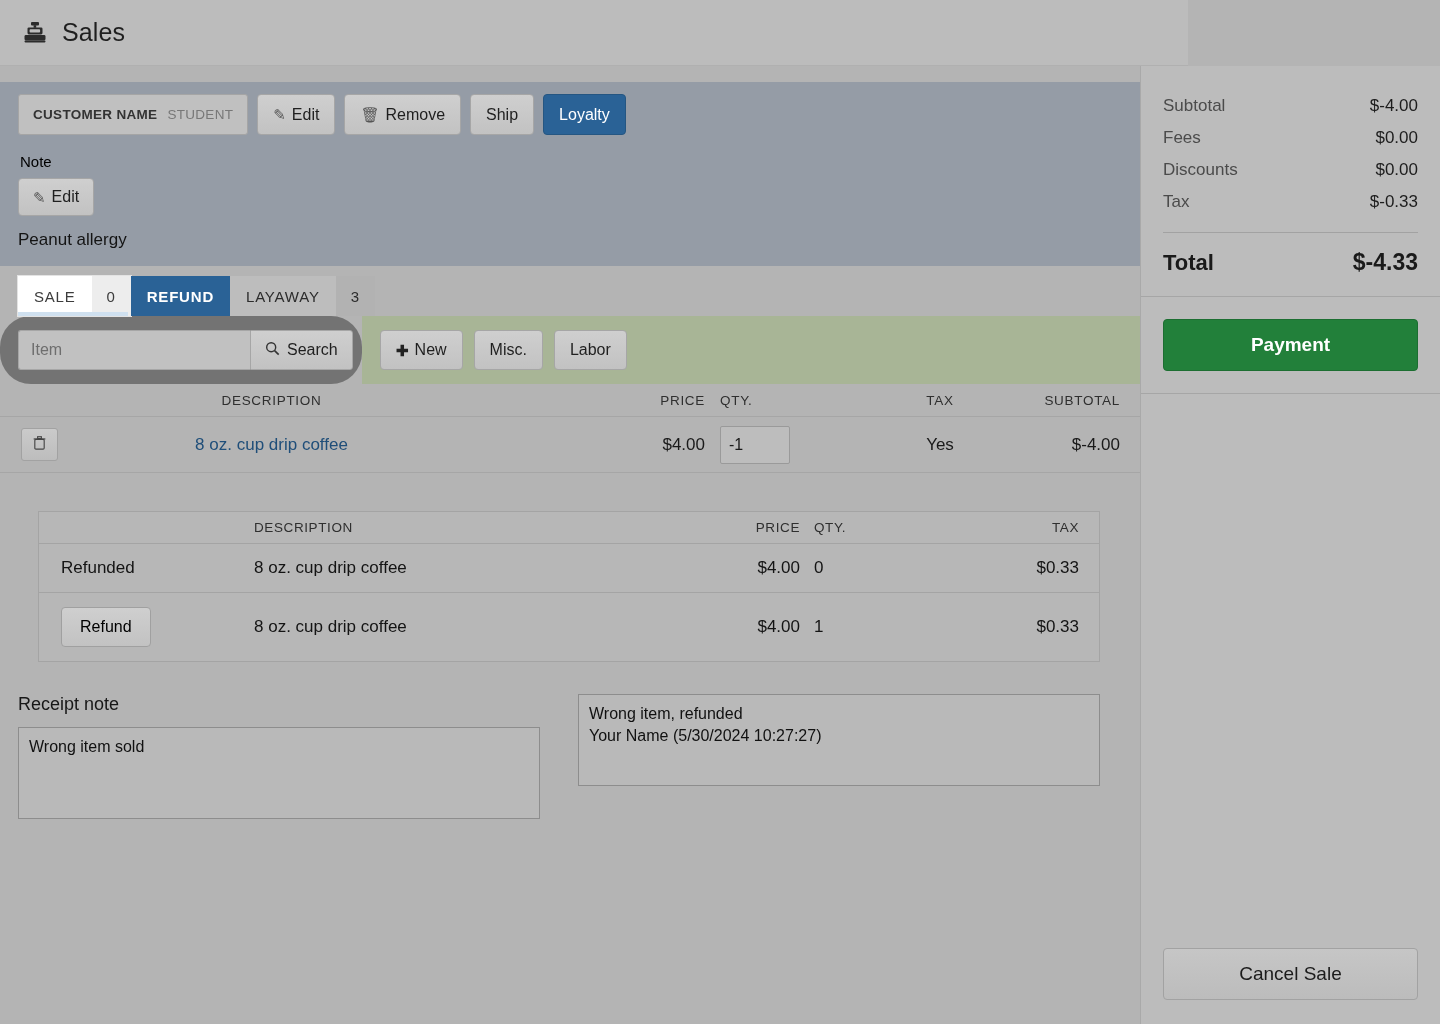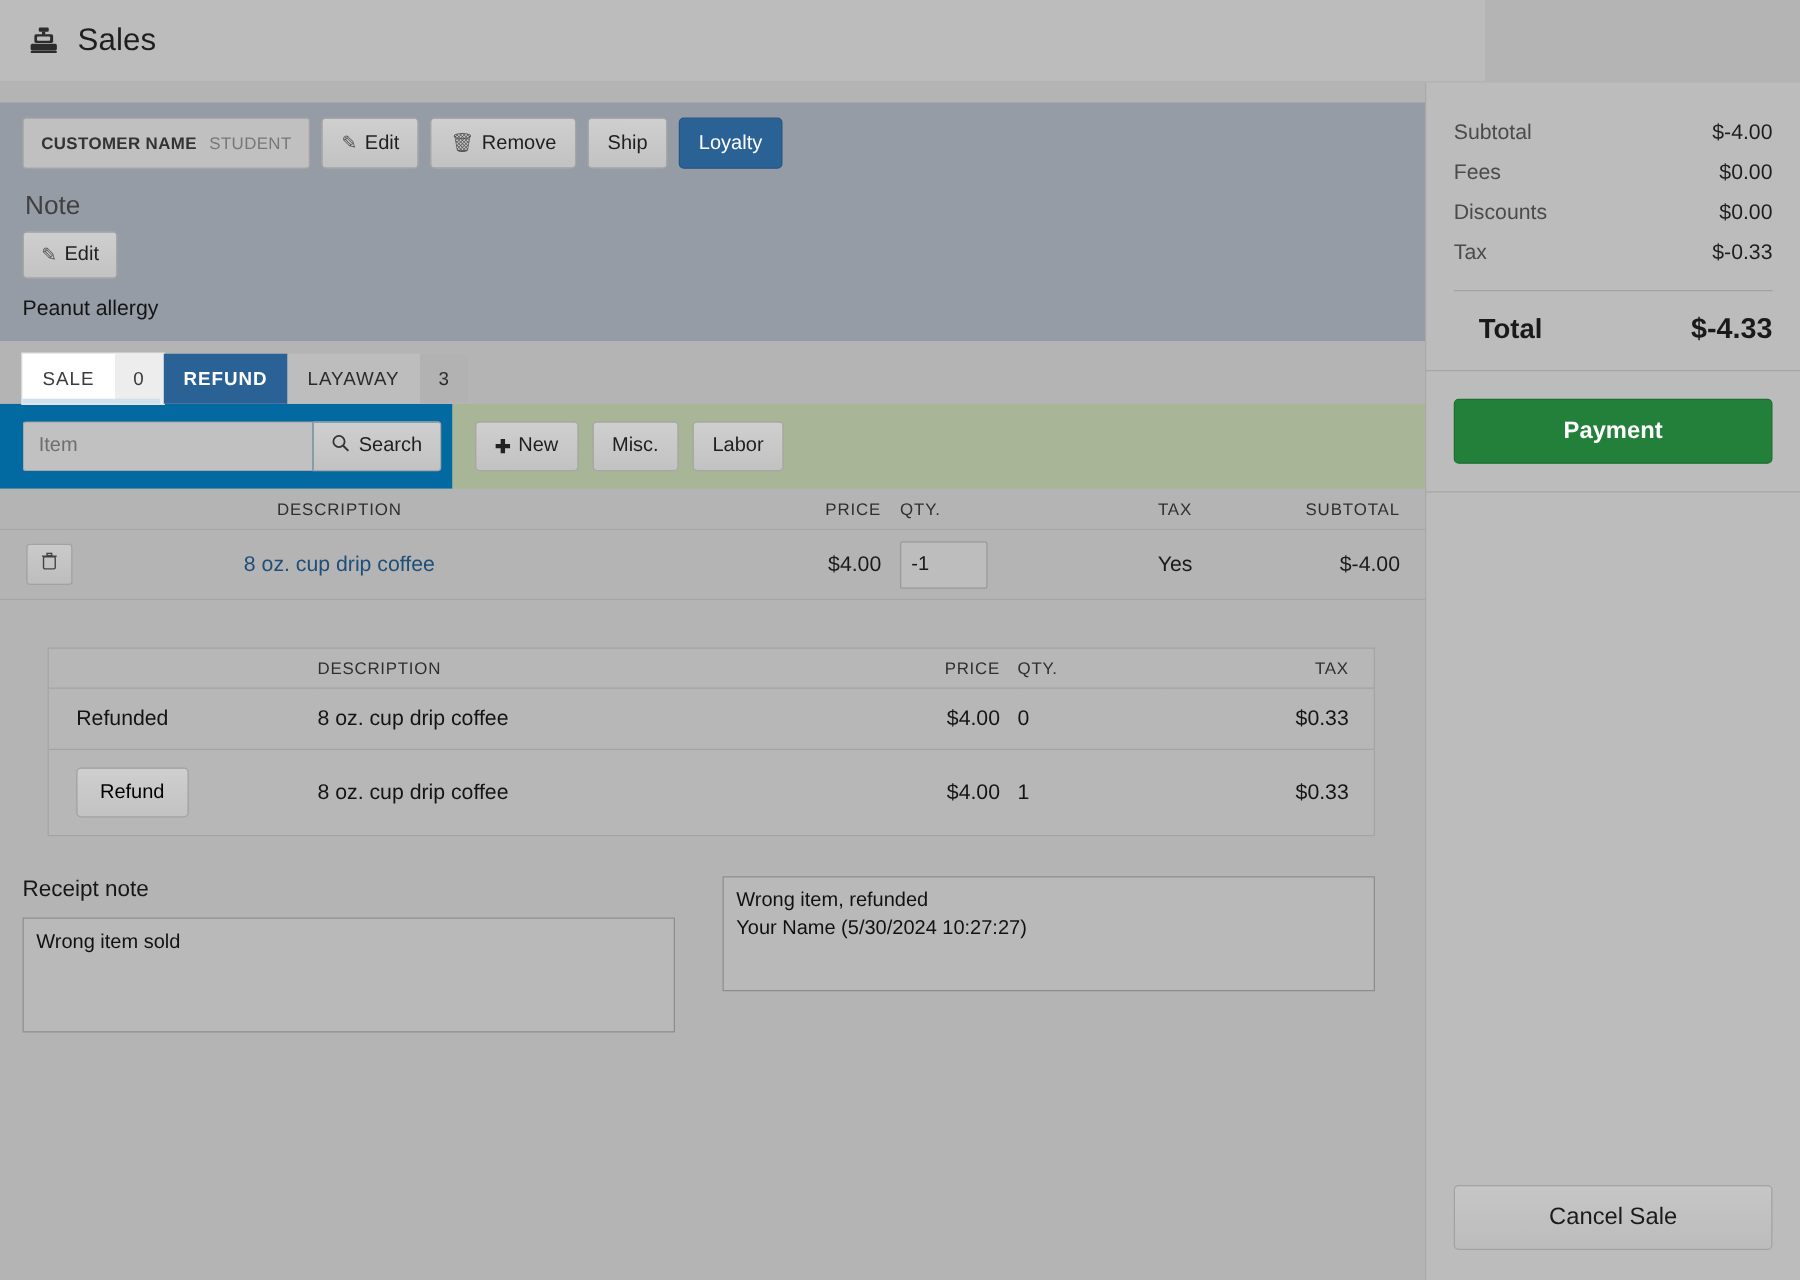--- a/index.html
+++ b/index.html
@@ -87,21 +87,21 @@
     white-space: nowrap;
   }
   .btn.primary-blue {
     background: #2a6296;
     border-color: #255682;
     color: #fff;
   }
   .btn .gly { font-size: 15px; line-height: 1; color: #555; }
 
   .note-h {
-    font-size: 21px; color: #404040;
+    font-size: 15px; color: #000000;
     margin: 18px 0 8px 2px;
   }
   .note-edit { height: 38px; padding: 0 14px; font-size: 16px; }
   .note-text { font-size: 17px; margin-top: 14px; color: #141414; }
 
   
   .tabstrip {
     background: #b4b4b4;
     height: 50px;
     flex: 0 0 50px;
@@ -138,22 +138,22 @@
   .tab.layaway .t-count { background: #b2b2b2; }
 
   
   .searchbar {
     height: 68px; flex: 0 0 68px;
     display: flex; align-items: center;
     background: #b4b4b4;
   }
   .search-zone {
     width: 362px; height: 100%;
-    background: #0369a1;
-    display: flex; align-items: center; padding: 0 18px;
+    background: #737373;
+    display: flex; align-items: center; padding: 0 18px; border-radius: 31px;
   }
   .search-input-wrap {
     display: flex; align-items: stretch;
     width: 325px; height: 40px;
   }
   .search-input {
     flex: 1 1 auto;
     background: #c1c1c1;
     border: 1px solid #a6a6a6;
     border-right: none;
@@ -308,21 +308,21 @@
   
   .totals { padding: 24px 22px 18px 22px; }
   .tot-line {
     display: flex; justify-content: space-between; align-items: baseline;
     padding: 6px 0;
     font-size: 17px;
   }
   .tot-line .k { color: #4b4b4b; }
   .tot-line .v { color: #1d1d1d; }
   .tot-sep { height: 1px; background: #a2a2a2; margin: 14px 0 10px 0; }
-  .tot-total { display: flex; justify-content: space-between; align-items: baseline; padding: 6px 0 2px 0; margin-left: 20px; }
+  .tot-total { display: flex; justify-content: space-between; align-items: baseline; padding: 6px 0 2px 0; }
   .tot-total .k { font-size: 22px; font-weight: bold; color: #1a1a1a; }
   .tot-total .v { font-size: 23px; font-weight: bold; color: #1a1a1a; }
 
   .side-sep { height: 1px; background: #a6a6a6; }
 
   .pay-wrap { padding: 22px 22px; }
   .pay-btn {
     width: 100%; height: 52px;
     background: #22803a;
     border: 1px solid #1c6e31;

